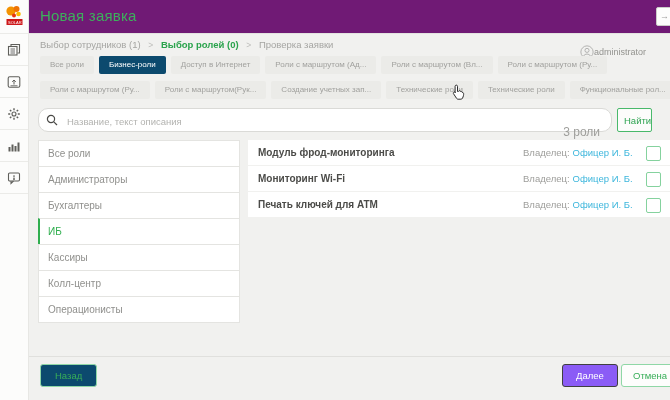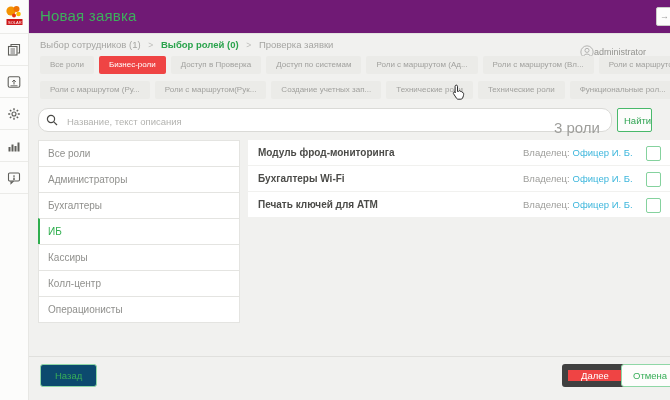--- a/index.html
+++ b/index.html
@@ -23,49 +23,49 @@
   .breadcrumb{position:absolute;left:40px;top:39px;font-size:9.5px;color:#a5a5a2;white-space:nowrap;}
   .breadcrumb .sep{margin:0 5px;color:#bcbcb9;font-size:8.5px;}
   .breadcrumb .active{color:#2aa34c;font-weight:bold;}
   .crumb{cursor:pointer;}
 
   
   .chips{position:absolute;left:40px;display:flex;gap:5px;white-space:nowrap;}
   .chips.row1{top:56px;}
   .chips.row2{top:81px;}
   .chip{height:18px;line-height:18px;padding:0 10px;min-width:36px;text-align:center;font-size:8px;color:#a1a19e;background:#ebebe8;border:none;border-radius:2px;font-family:"Liberation Sans",sans-serif;cursor:pointer;}
-  .chip.selected{background:#ef4444;color:#ffffff;}
+  .chip.selected{background:#0c4a6e;color:#ffffff;}
 
   
   .search-box{position:absolute;left:38px;top:108px;width:574px;height:24px;background:#ffffff;border:1px solid #dadad7;border-radius:10px;box-sizing:border-box;}
   .search-box svg{position:absolute;left:7px;top:5px;}
   .search-input{position:absolute;left:26px;top:1px;height:20px;width:470px;border:none;outline:none;font-size:9.5px;color:#55554f;background:transparent;font-family:"Liberation Sans",sans-serif;}
   .search-input::placeholder{color:#b3b3b0;}
-  .result-count{position:absolute;right:11px;top:10px;font-size:15px;color:#9e9e9b;}
+  .result-count{position:absolute;right:11px;top:16px;font-size:12px;color:#9e9e9b;}
   .find-btn{position:absolute;left:617px;top:108px;width:35px;height:24px;background:#fcfcfb;border:1px solid #49b96b;border-radius:2px;color:#30a453;font-size:9.5px;font-family:"Liberation Sans",sans-serif;cursor:pointer;}
 
   
   .cats{position:absolute;left:38px;top:140px;width:202px;margin:0;padding:0;list-style:none;}
   .cat{height:25px;line-height:25px;background:#ffffff;border:1px solid #e4e4e1;margin-top:-1px;padding-left:9px;font-size:10px;color:#90908d;cursor:pointer;}
   .cat:first-child{margin-top:0;}
   .cat.selected{color:#2fae4e;border-left:2px solid #2fae4e;padding-left:8px;}
 
   
   .roles{position:absolute;left:248px;top:140px;width:422px;}
   .role-row{position:relative;height:25px;background:#ffffff;margin-bottom:1px;cursor:pointer;}
   .role-name{position:absolute;left:10px;top:0;line-height:25px;font-size:10px;font-weight:bold;color:#4b4b48;}
   .role-owner{position:absolute;left:275px;top:0;line-height:25px;font-size:9.5px;color:#9d9d9a;white-space:nowrap;}
   .owner-link{color:#3cb6dc;margin-left:3px;cursor:pointer;}
   .role-check{position:absolute;right:9px;top:6px;width:13px;height:13px;background:#ffffff;border:1px solid #85d29e;border-radius:2px;cursor:pointer;}
 
   
   .footer-line{position:absolute;left:28px;right:0;top:356px;border-top:1px solid #e0e0dd;}
   .btn{height:23px;border-radius:3px;font-size:9.5px;font-family:"Liberation Sans",sans-serif;cursor:pointer;box-sizing:border-box;}
   .btn-back{position:absolute;left:40px;top:364px;padding:0 14px;background:#0c4a6e;border:1px solid #8fd7a6;color:#38ae58;}
-  .btn-next{position:absolute;left:562px;top:364px;padding:0 13px;background:#ef4444;border:6px solid #404040;color:#ffffff;}
+  .btn-next{position:absolute;left:562px;top:364px;padding:0 13px;background:#8b5cf6;border:1px solid #404040;color:#ffffff;}
   .btn-cancel{position:absolute;left:621px;top:364px;padding:0 11px;background:#fdfdfc;border:1px solid #8fd7a6;color:#38ae58;}
 
   
   .cursor{position:absolute;left:452px;top:84px;z-index:9;pointer-events:none;}
 </style>
 </head>
 <body>
 
 <div class="screen">
 
@@ -135,22 +135,21 @@
     <span class="crumb">Выбор сотрудников (1)</span>
     <span class="sep">&gt;</span>
     <span class="crumb active">Выбор ролей (0)</span>
     <span class="sep">&gt;</span>
     <span class="crumb">Проверка заявки</span>
   </nav>
 
   <div class="chips row1">
     <button class="chip">Все роли</button>
     <button class="chip selected">Бизнес-роли</button>
-    <button class="chip">Доступ в Проверка</button>
-    <button class="chip">Доступ по системам</button>
+    <button class="chip">Доступ в Интернет</button>
     <button class="chip">Роли с маршрутом (Ад...</button>
     <button class="chip">Роли с маршрутом (Вл...</button>
     <button class="chip">Роли с маршрутом (Ру...</button>
   </div>
 
   <div class="chips row2">
     <button class="chip">Роли с маршрутом (Ру...</button>
     <button class="chip">Роли с маршрутом(Рук...</button>
     <button class="chip">Создание учетных зап...</button>
     <button class="chip">Технические роли</button>
@@ -180,21 +179,21 @@
 
   <div class="roles">
     <div class="role-row">
       <span class="role-name">Модуль фрод-мониторинга</span>
       <span class="role-owner">
         <span>Владелец:</span><a class="owner-link">Офицер И. Б.</a>
       </span>
       <span class="role-check"></span>
     </div>
     <div class="role-row">
-      <span class="role-name">Бухгалтеры Wi-Fi</span>
+      <span class="role-name">Мониторинг Wi-Fi</span>
       <span class="role-owner">
         <span>Владелец:</span><a class="owner-link">Офицер И. Б.</a>
       </span>
       <span class="role-check"></span>
     </div>
     <div class="role-row">
       <span class="role-name">Печать ключей для ATM</span>
       <span class="role-owner">
         <span>Владелец:</span><a class="owner-link">Офицер И. Б.</a>
       </span>

